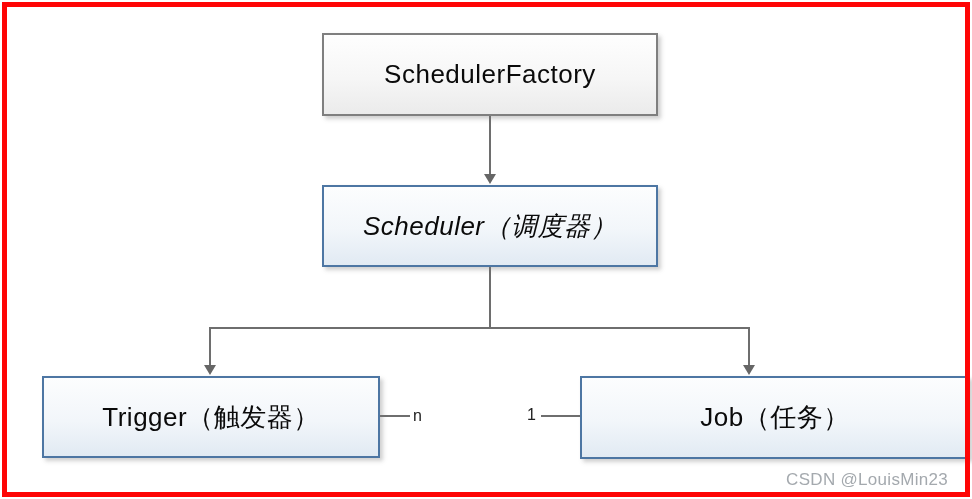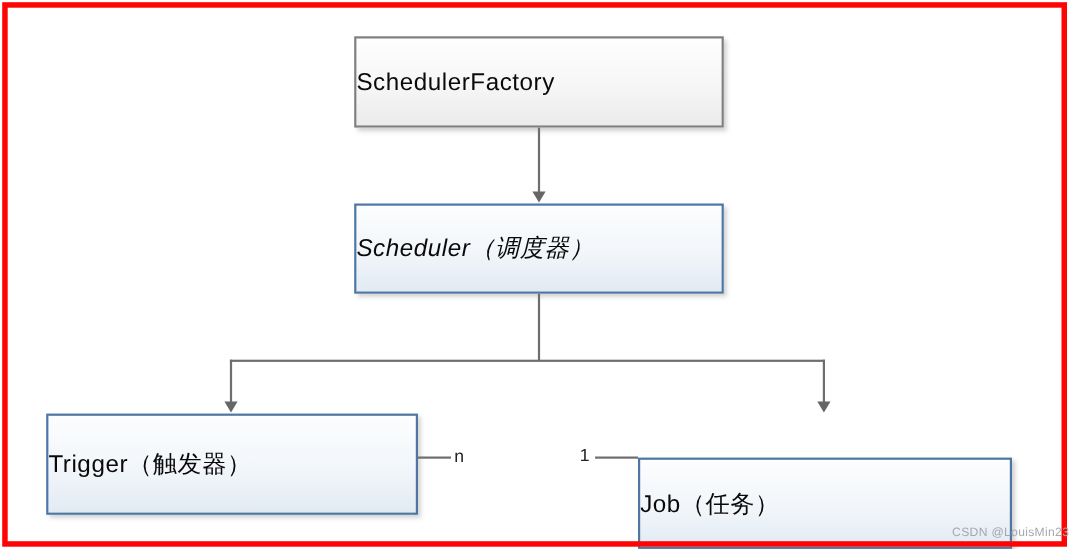--- a/index.html
+++ b/index.html
@@ -21,39 +21,39 @@
     width: 958px; height: 485px;
     border: 5px solid #fe0505;
     pointer-events: none;
     z-index: 10;
   }
   .node {
     position: absolute;
     box-sizing: border-box;
     display: flex;
     align-items: center;
-    justify-content: flex-start;
-    font-size: 22px;
+    justify-content: center;
+    font-size: 26px;
     color: #0a0a0a;
     letter-spacing: 0.5px;
     box-shadow: 3px 3px 4px rgba(120,120,120,0.35);
     z-index: 2;
   }
   .node-gray {
     border: 2px solid #7f7f7f;
     background: linear-gradient(180deg, #fefefe 0%, #f6f6f6 55%, #ebebeb 100%);
   }
   .node-blue {
     border: 2px solid #4d76a3;
     background: linear-gradient(180deg, #fcfdfe 0%, #f2f6fa 55%, #e1eaf3 100%);
   }
   .box-factory  { left: 322px; top: 33px;  width: 336px; height: 83px; }
   .box-scheduler{ left: 322px; top: 185px; width: 336px; height: 82px; font-style: italic; }
-  .box-trigger  { left: 42px;  top: 376px; width: 338px; height: 92px; }
-  .box-job      { left: 580px; top: 376px; width: 340px; height: 83px; margin-top: 40px; }
+  .box-trigger  { left: 42px;  top: 376px; width: 338px; height: 82px; }
+  .box-job      { left: 580px; top: 376px; width: 390px; height: 83px; }
 
   .line {
     position: absolute;
     background: #6e6e6e;
     z-index: 1;
   }
   .vline { width: 2px; }
   .hline { height: 2px; }
   .arrowhead {
     position: absolute;
@@ -65,23 +65,23 @@
   }
   .cardinality {
     position: absolute;
     font-size: 16px;
     color: #222222;
     z-index: 2;
     line-height: 1;
   }
   .watermark {
     position: absolute;
-    right: 0;
+    right: 24px;
     bottom: 9px;
-    font-size: 11px;
+    font-size: 17px;
     color: #a4a9ae;
     z-index: 11;
     letter-spacing: 0.3px;
   }
 </style>
 </head>
 <body>
 
 <div class="canvas">
 

